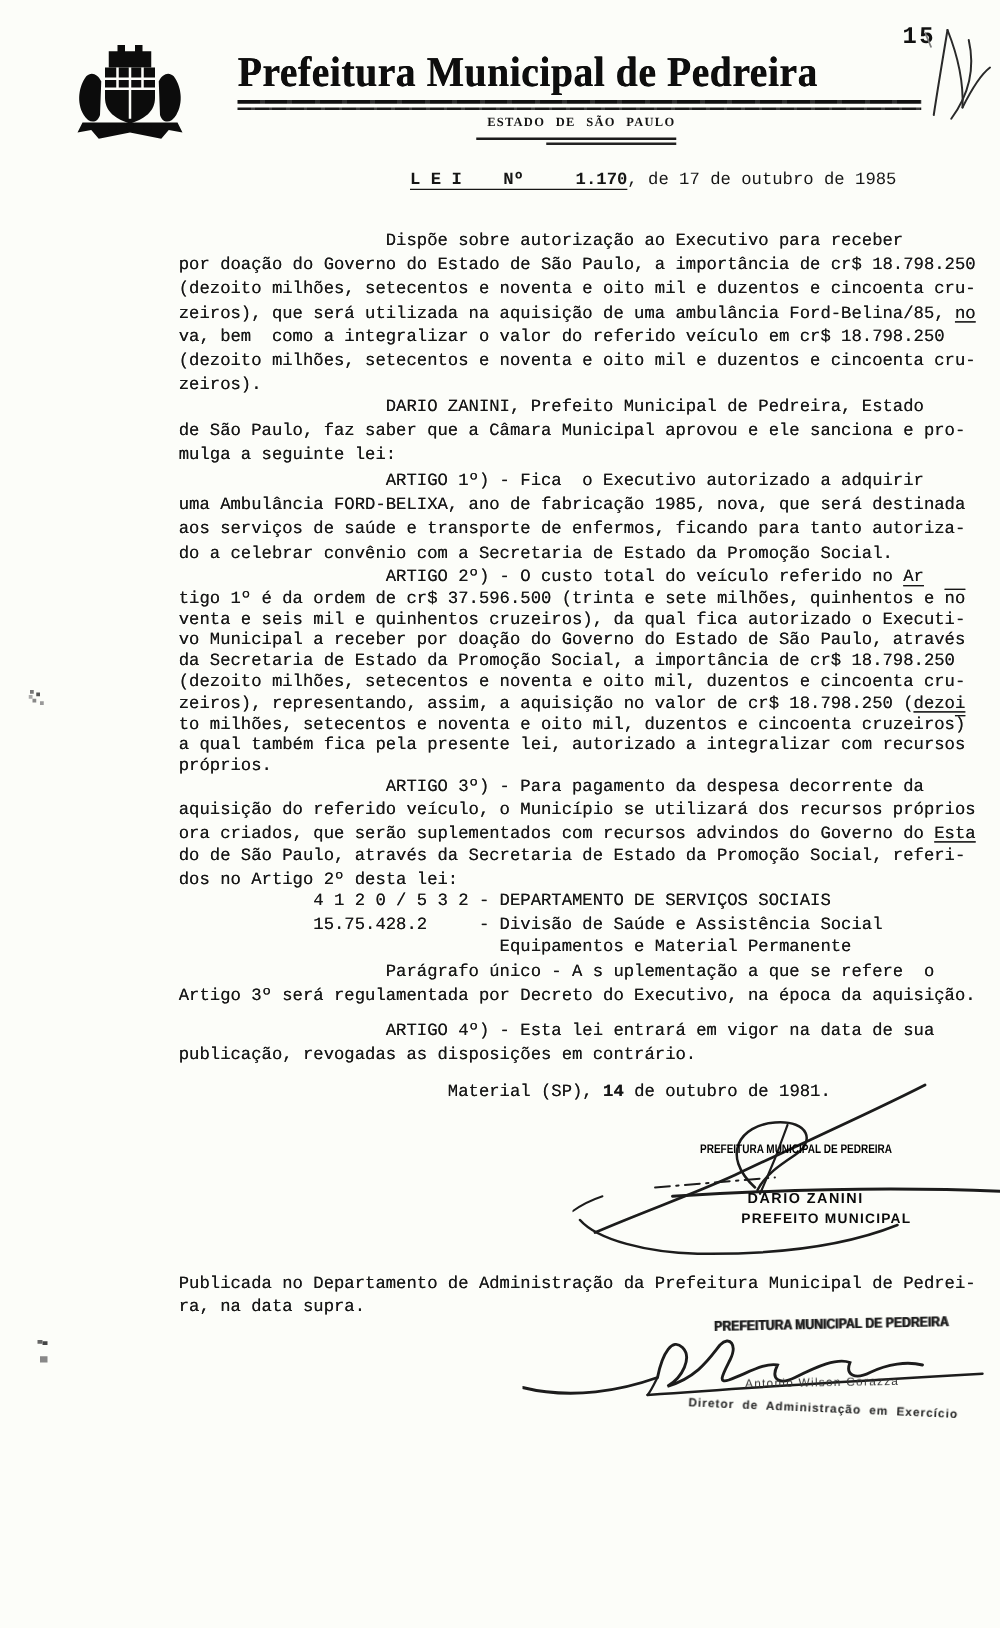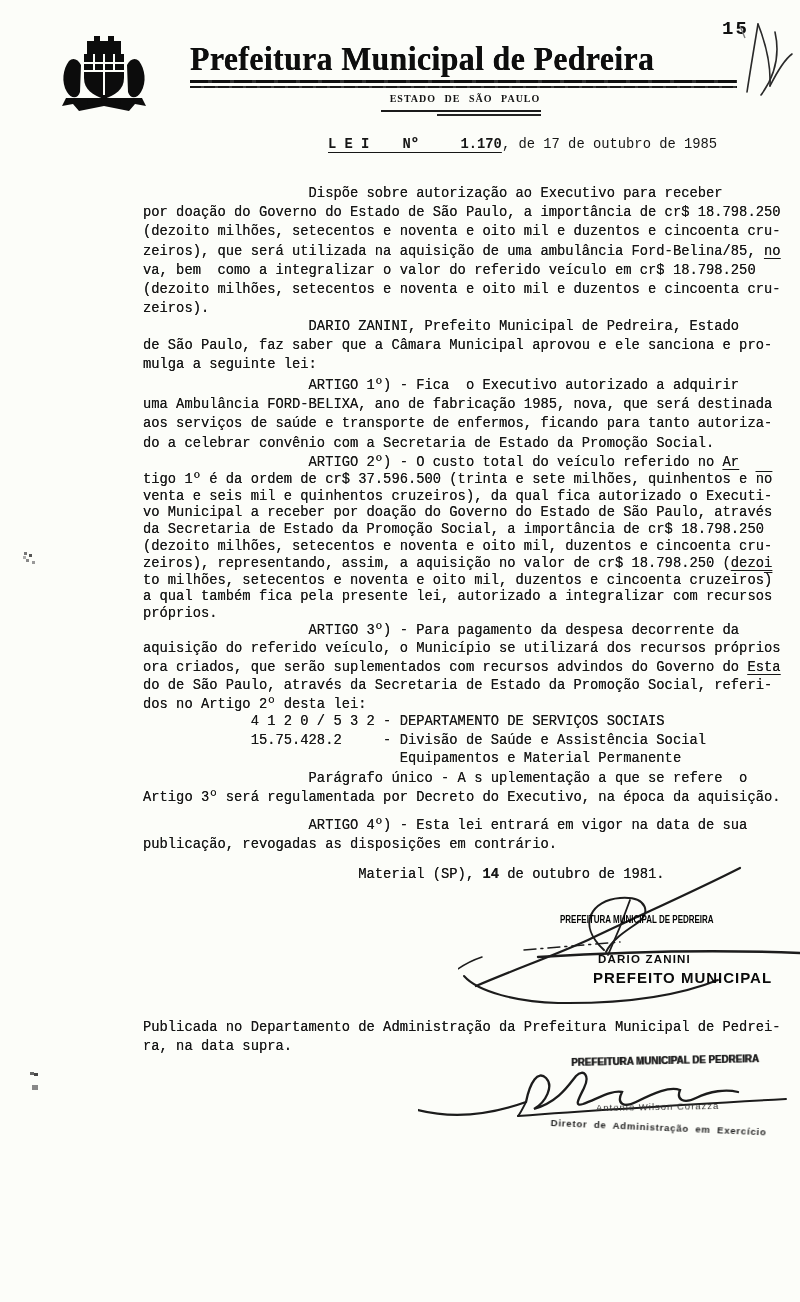--- a/index.html
+++ b/index.html
@@ -47,21 +47,21 @@
   .sig2{left:418px;top:1046px;width:382px;height:102px;}
   .sigsvg{position:absolute;left:0;top:0;}
   .stamp1{position:absolute;left:102px;top:58px;white-space:nowrap;
           font-family:"Liberation Sans","DejaVu Sans",sans-serif;font-weight:bold;
           font-size:10px;letter-spacing:0;transform:scaleX(.8);transform-origin:left top;
           filter:blur(0.5px);color:#000;}
   .name1{position:absolute;left:140px;top:97px;font-family:"Liberation Sans","DejaVu Sans",sans-serif;
          font-weight:bold;font-size:11.5px;letter-spacing:1.2px;color:#0a0a0a;
          filter:blur(0.2px);white-space:nowrap;}
   .title1{position:absolute;left:135px;top:113px;font-family:"Liberation Sans","DejaVu Sans",sans-serif;
-          font-weight:bold;font-size:15px;letter-spacing:1px;filter:blur(0.6px);
+          font-weight:bold;font-size:11px;letter-spacing:1px;filter:blur(0.6px);
           color:#0a0a0a;white-space:nowrap;}
   .stamp2{position:absolute;left:153px;top:10px;white-space:nowrap;
           font-family:"Liberation Sans","DejaVu Sans",sans-serif;font-weight:bold;
           font-size:11.5px;transform:scaleX(.85) rotate(-1deg);transform-origin:left top;
           filter:blur(0.6px);color:#1a1a1a;text-shadow:1px 0 #555;}
   .name2{position:absolute;left:178px;top:55px;font-family:"Liberation Sans","DejaVu Sans",sans-serif;
          font-size:9.5px;letter-spacing:1px;color:#333;filter:blur(0.35px);
          transform:rotate(-1deg);white-space:nowrap;}
   .title2{position:absolute;left:133px;top:71px;font-family:"Liberation Sans","DejaVu Sans",sans-serif;
           font-weight:bold;font-size:9.5px;letter-spacing:.8px;word-spacing:3px;color:#222;

